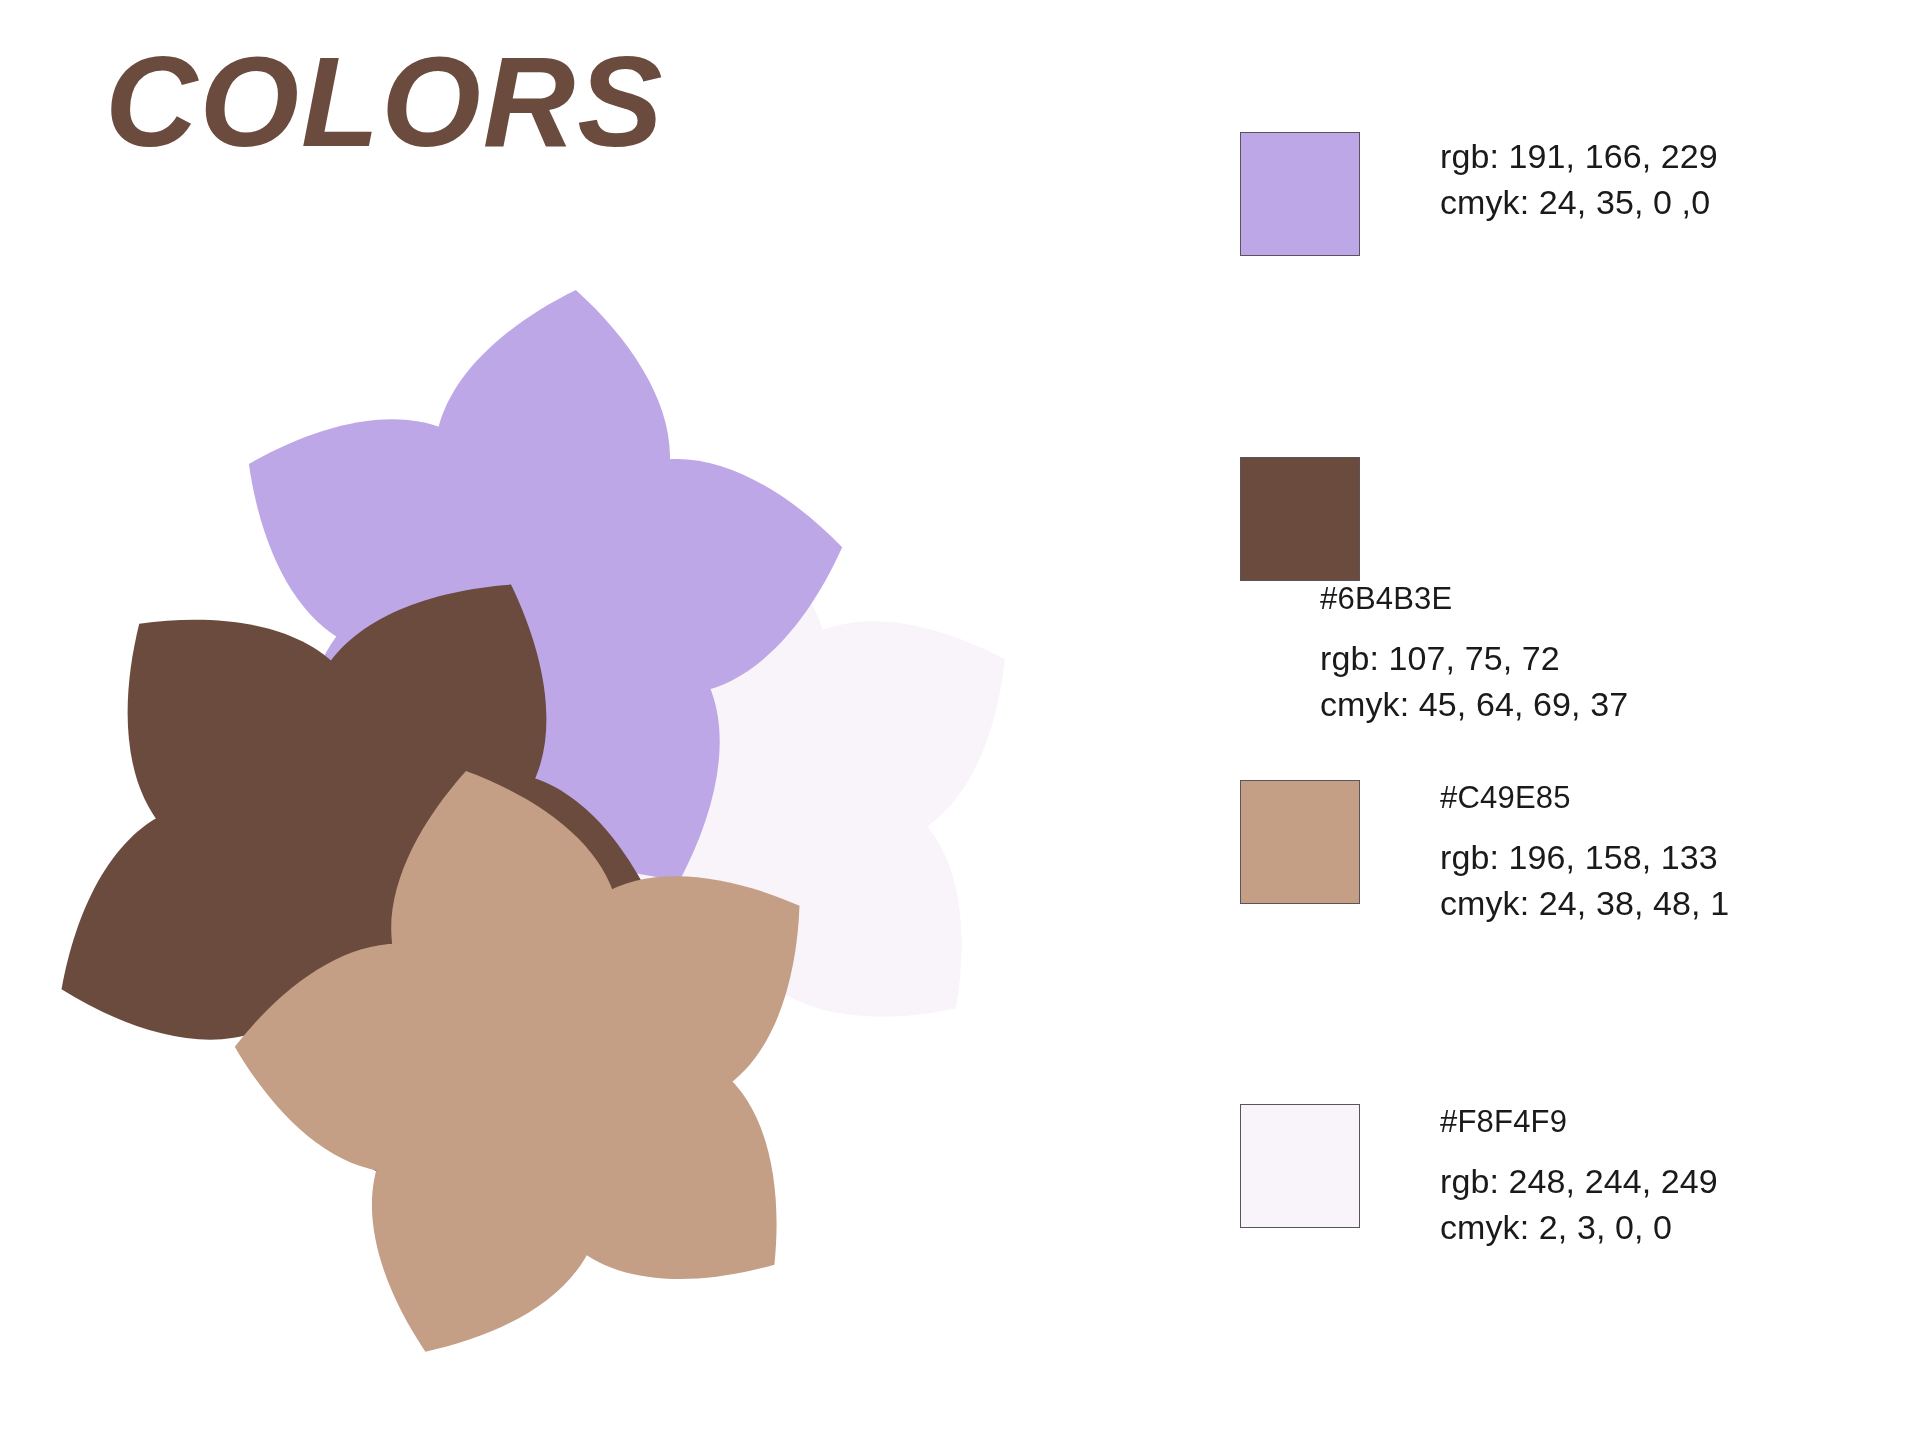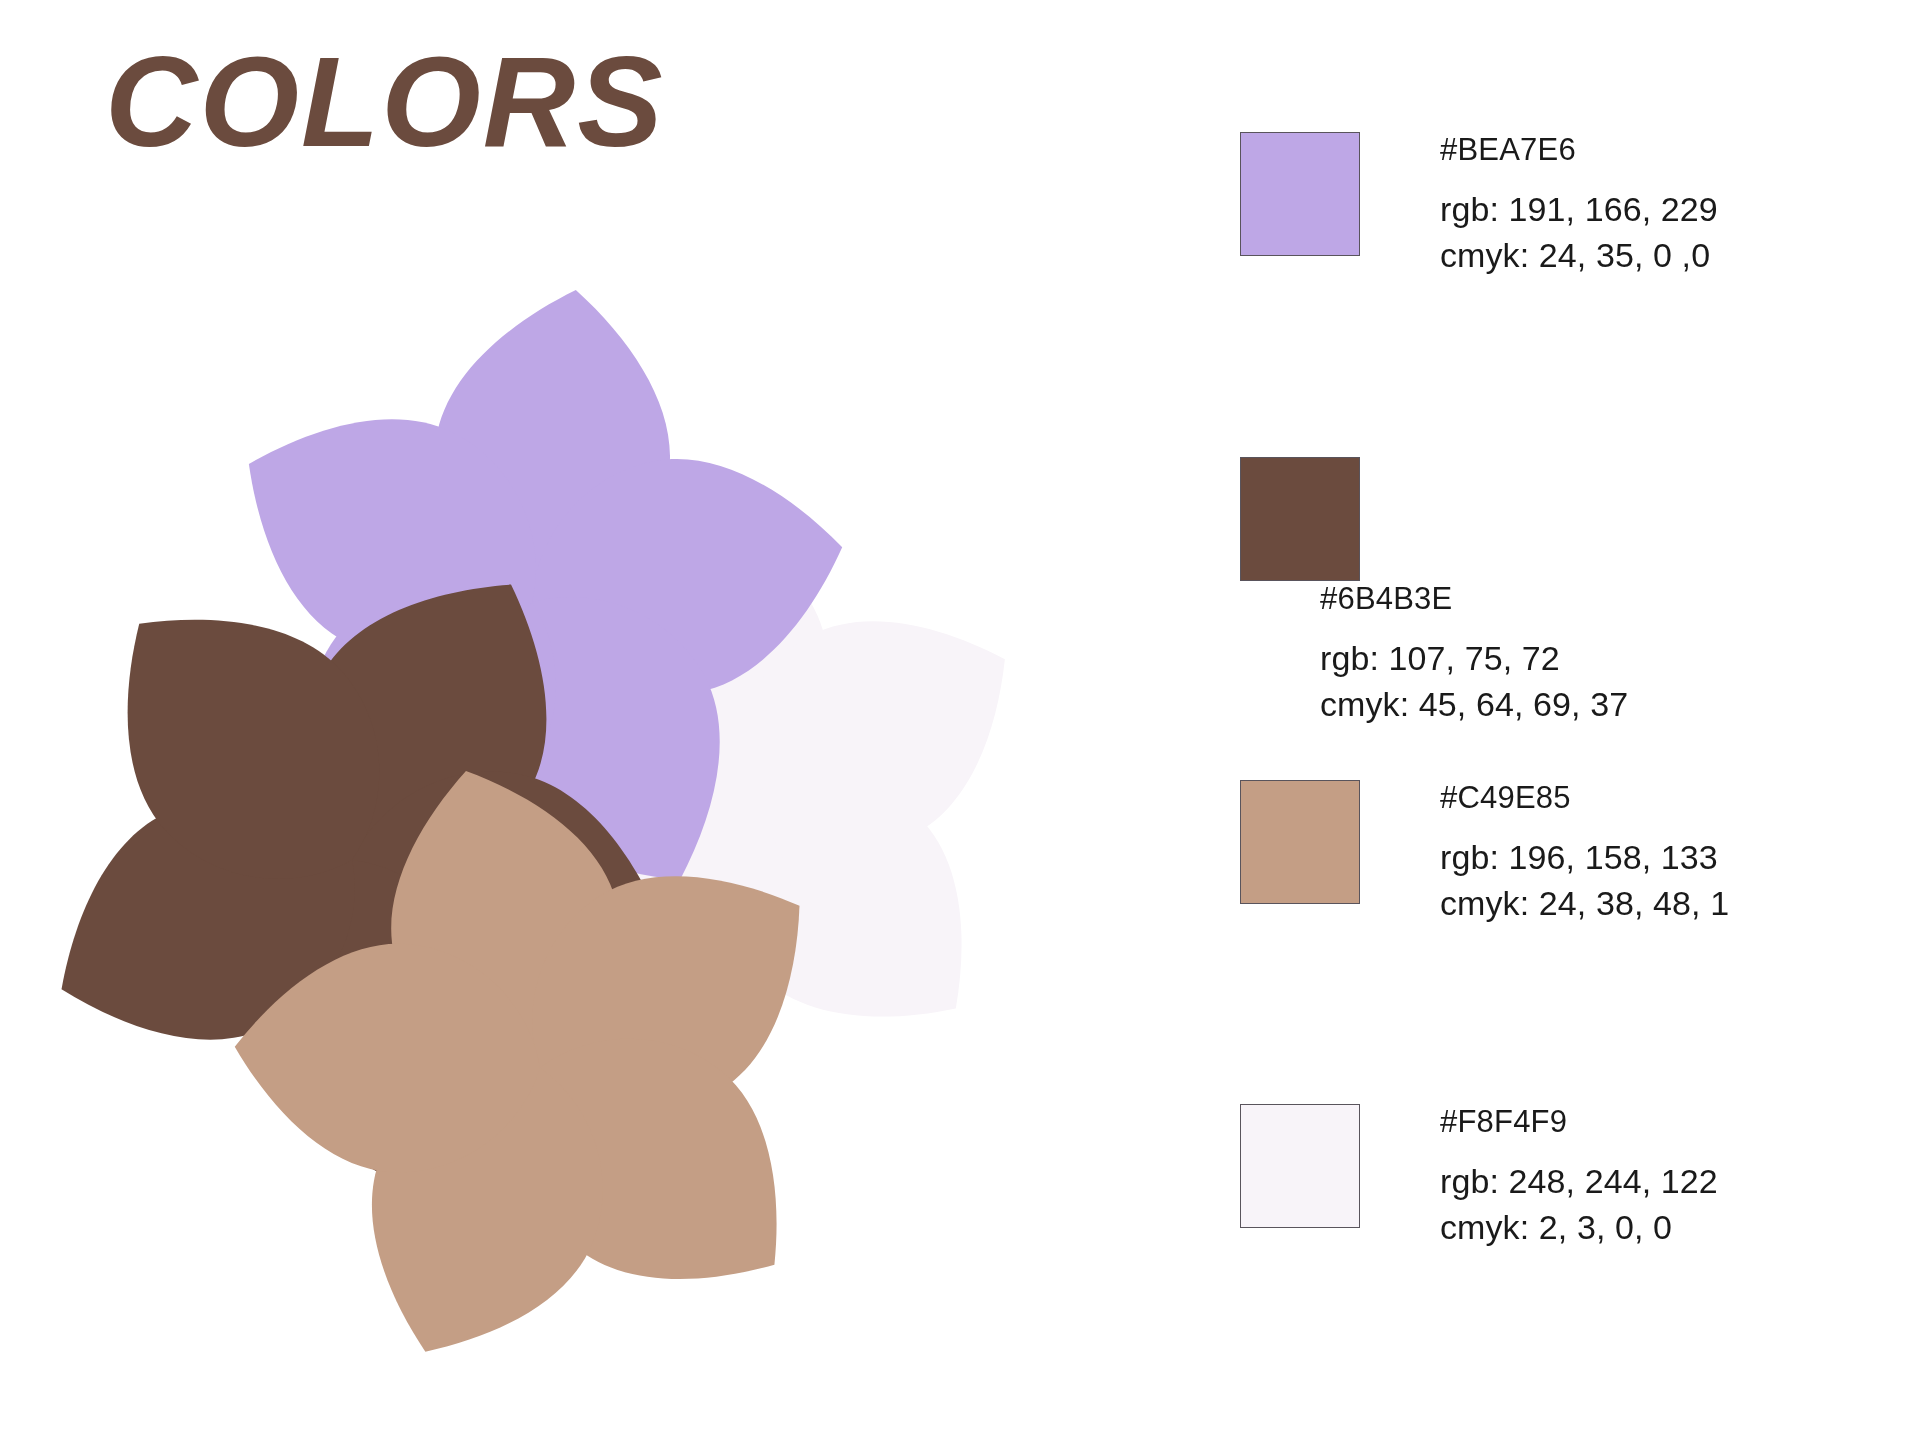--- a/index.html
+++ b/index.html
@@ -133,21 +133,20 @@
       <use href="#flower5" fill="#C49E85"></use>
     </g>
   </svg>
 </div>
 
 <div id="palette">
 
   <div class="swatch-row r0">
     <div class="swatch-chip" style="background-color: rgb(190, 167, 230);"></div>
     <div class="swatch-info">
-      <div class="swatch-hex">#BEA7E6</div>
       <div class="swatch-rgb">rgb: 191, 166, 229</div>
       <div class="swatch-cmyk">cmyk: 24, 35, 0 ,0</div>
     </div>
   </div>
 
   <div class="swatch-row r1">
     <div class="swatch-chip" style="background-color: rgb(107, 75, 62);"></div>
     <div class="swatch-info">
       <div class="swatch-hex">#6B4B3E</div>
       <div class="swatch-rgb">rgb: 107, 75, 72</div>
@@ -161,18 +160,18 @@
       <div class="swatch-hex">#C49E85</div>
       <div class="swatch-rgb">rgb: 196, 158, 133</div>
       <div class="swatch-cmyk">cmyk: 24, 38, 48, 1</div>
     </div>
   </div>
 
   <div class="swatch-row r3">
     <div class="swatch-chip" style="background-color: rgb(248, 244, 249);"></div>
     <div class="swatch-info">
       <div class="swatch-hex">#F8F4F9</div>
-      <div class="swatch-rgb">rgb: 248, 244, 122</div>
+      <div class="swatch-rgb">rgb: 248, 244, 249</div>
       <div class="swatch-cmyk">cmyk: 2, 3, 0, 0</div>
     </div>
   </div>
 
 </div>
 
 </body></html>

